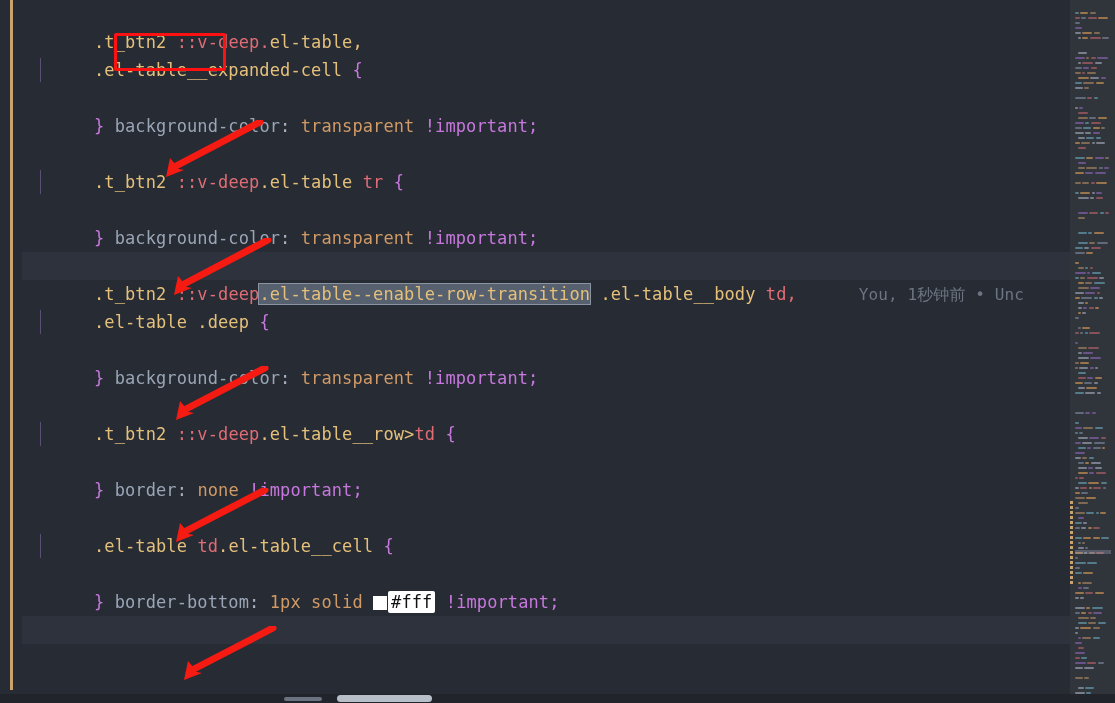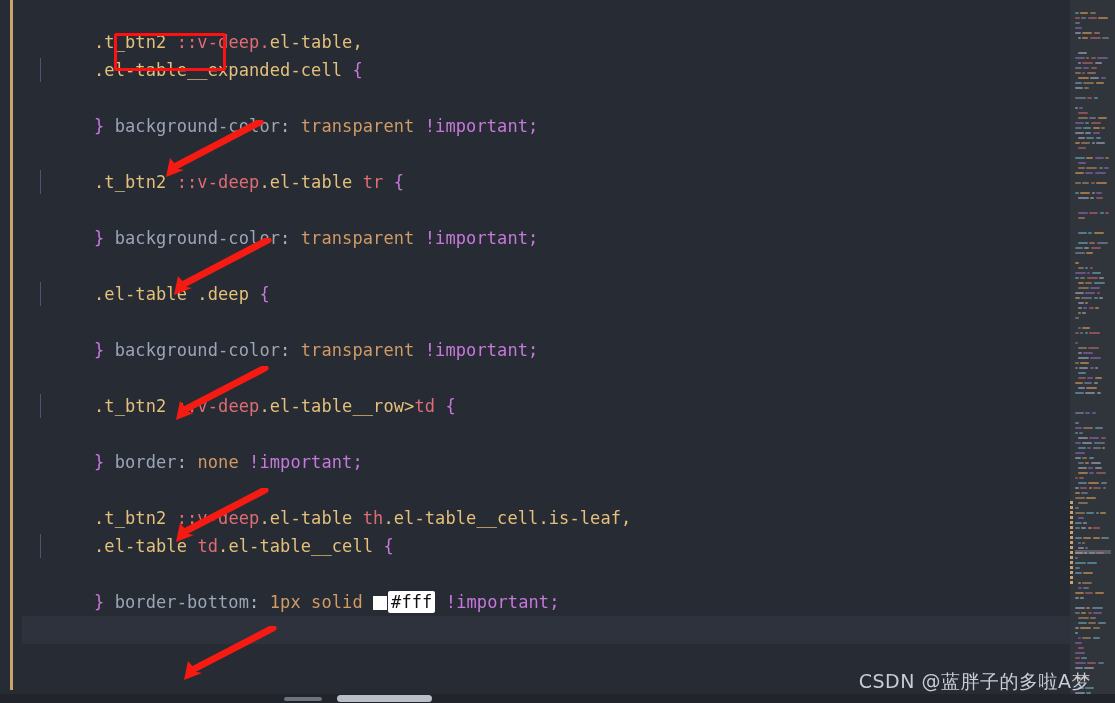--- a/index.html
+++ b/index.html
@@ -255,20 +255,23 @@
     </div>
 
     <div class="code-line">
       <span class="tok-brace">}</span>
     </div>
 
     <div class="code-line blank">
       <span></span>
     </div>
 
+    <div class="code-line highlighted">
+      <span class="tok-sel-class">.t_btn2 </span><span class="tok-deep">::v-deep</span><span class="selection tok-sel-class">.el-table--enable-row-transition</span><span class="tok-sel-class"> .el-table__body </span><span class="tok-tag">td</span><span class="tok-deep">,</span><span class="tok-punct">      </span><span class="blame">You, 1秒钟前 • Unc</span>
+    </div>
 
     <div class="code-line">
       <span class="tok-sel-class">.el-table .deep </span><span class="tok-brace">{</span>
     </div>
 
     <div class="code-line">
       <span class="indent-guide"></span>
       <span class="tok-punct">  </span><span class="tok-prop">background-color</span><span class="tok-punct">: </span><span class="tok-value">transparent</span><span class="tok-punct"> </span><span class="tok-important">!important</span><span class="tok-important">;</span>
     </div>
 
@@ -290,23 +293,20 @@
     </div>
 
     <div class="code-line">
       <span class="tok-brace">}</span>
     </div>
 
     <div class="code-line blank">
       <span></span>
     </div>
 
-    <div class="code-line">
-      <span class="tok-sel-class">.t_btn2 </span><span class="tok-deep">::v-deep</span><span class="tok-sel-class">.el-table </span><span class="tok-tag">th</span><span class="tok-sel-class">.el-table__cell.is-leaf,</span>
-    </div>
 
     <div class="code-line">
       <span class="tok-sel-class">.el-table </span><span class="tok-tag">td</span><span class="tok-sel-class">.el-table__cell </span><span class="tok-brace">{</span>
     </div>
 
     <div class="code-line">
       <span class="indent-guide"></span>
       <span class="tok-punct">  </span><span class="tok-prop">border-bottom</span><span class="tok-punct">: </span><span class="tok-num">1px</span><span class="tok-punct"> </span><span class="tok-value">solid</span><span class="tok-punct"> </span><span class="color-swatch"></span><span class="hex-chip">#fff</span><span class="tok-punct"> </span><span class="tok-important">!important</span><span class="tok-important">;</span>
     </div>
 
@@ -493,21 +493,20 @@
         <div class="mm-row"><span style="display: inline-block; width: 3px;"></span></div>
         <div class="mm-row"><span style="display: inline-block; width: 3px;"></span><span class="mm-seg" style="width: 6px; background: rgb(141, 148, 163);"></span><span class="mm-seg" style="width: 9px; background: rgb(95, 143, 160);"></span></div>
         <div class="mm-row"><span class="mm-seg" style="width: 10px; background: rgb(141, 148, 163);"></span><span class="mm-seg" style="width: 5px; background: rgb(95, 143, 160);"></span></div>
         <div class="mm-row"><span style="display: inline-block; width: 3px;"></span><span class="mm-seg" style="width: 7px; background: rgb(110, 122, 140);"></span><span class="mm-seg" style="width: 9px; background: rgb(122, 92, 158);"></span></div>
         <div class="mm-row"></div>
         <div class="mm-row"></div>
         <div class="mm-sel-line" style="top: 550px;"></div>
       </div>
   </div>
 
-  <div class="watermark">CSDN @蓝胖子的多啦A梦</div>
 
   <div class="bottom-strip"></div>
   <div class="hscroll-track">
     <div class="hscroll-ghost"></div>
     <div class="hscroll-thumb"></div>
   </div>
 
 </div>
 
 </body></html>

